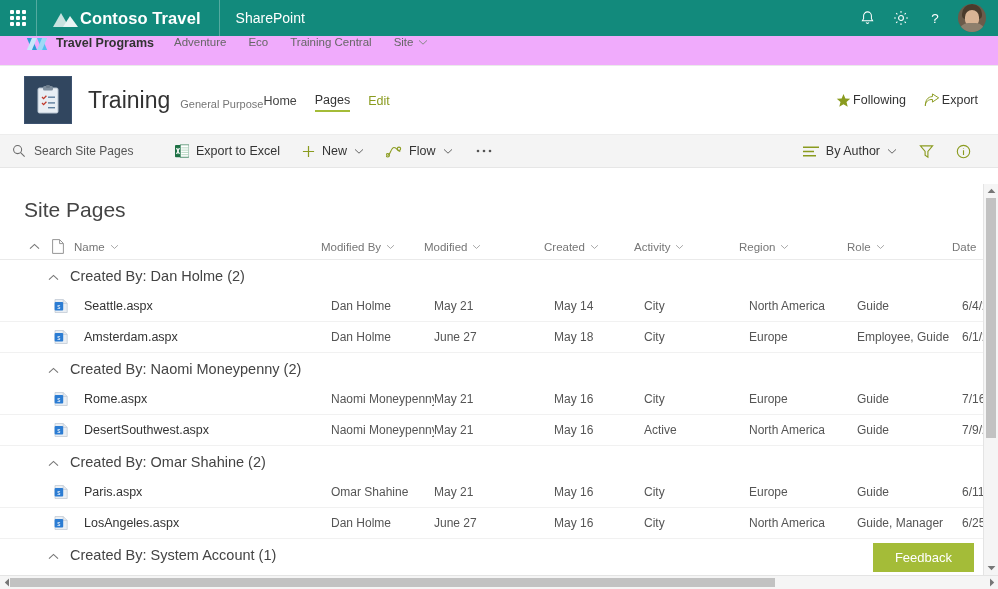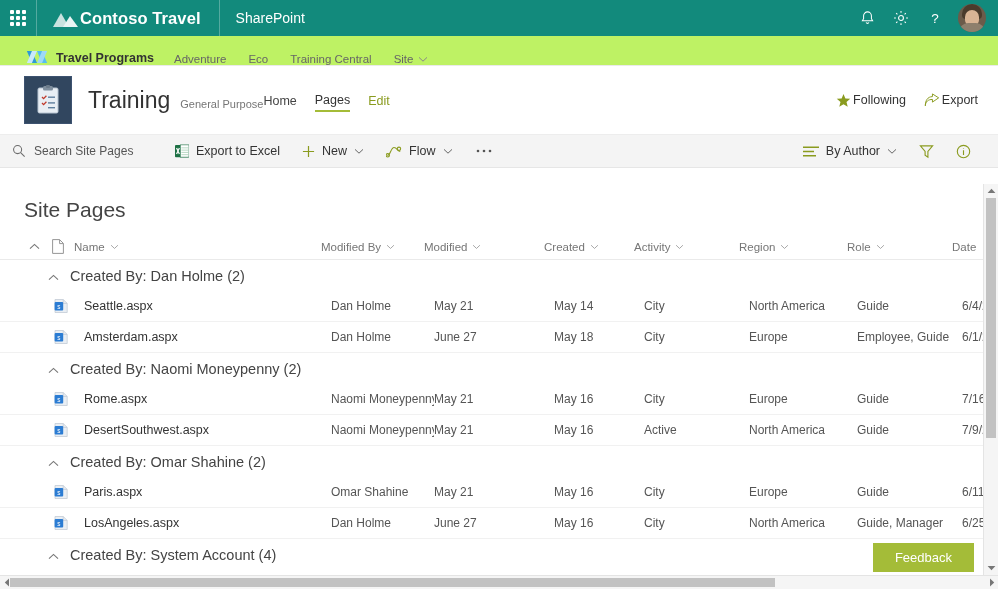--- a/index.html
+++ b/index.html
@@ -41,21 +41,21 @@
     width: 28px; height: 28px; border-radius: 50%; margin: 0 4px 0 6px;
     overflow: hidden; position: relative; cursor: pointer;
     background: #6b5b4a;
   }
   .avatar .hair { position: absolute; left: 4px; top: 0; width: 20px; height: 15px; background: #4a3b2c; border-radius: 10px 10px 4px 4px; }
   .avatar .face { position: absolute; left: 7px; top: 6px; width: 14px; height: 16px; background: #d9b495; border-radius: 7px 7px 6px 6px; }
   .avatar .body { position: absolute; left: 1px; bottom: 0; width: 26px; height: 9px; background: #8e7f6d; border-radius: 10px 10px 0 0; }
 
   
   .hubnav {
-    height: 30px; background: #bef264; display: flex; align-items: flex-end;
+    height: 30px; background: #f0abfc; display: flex; align-items: flex-start;
     padding-left: 26px; border-bottom: 1px solid #eaeaea; gap: 0;
   }
   .hub-logo { width: 22px; height: 16px; margin-right: 8px; flex: none; }
   .hub-title { font-size: 12.5px; color: #333; font-weight: 600; margin-right: 20px; cursor: pointer; }
   .hub-link {
     font-size: 11.5px; color: #666; margin-right: 22px; cursor: pointer;
     display: flex; align-items: center; gap: 5px;
   }
 
   
@@ -533,21 +533,21 @@
           <span class="row-cell c-created">May 16</span>
           <span class="row-cell c-act">City</span>
           <span class="row-cell c-region">North America</span>
           <span class="row-cell c-role">Guide, Manager</span>
           <span class="row-cell c-date">6/25/</span>
         </div>
         <div class="grow">
           <span class="gchev"><svg width="11" height="7" viewBox="0 0 11 7">
               <path d="M1 5.6L5.5 1.4 10 5.6" fill="none" stroke="#777" stroke-width="1.1"></path>
             </svg></span>
-          <span>Created By: System Account (4)</span>
+          <span>Created By: System Account (1)</span>
         </div>
       </div>
   </div>
 </div>
 
 <div class="vscroll">
   <div class="v-arrow v-up">
     <svg width="9" height="6" viewBox="0 0 9 6">
         <path d="M.6 5L4.5.8 8.4 5z" fill="#777"></path>
       </svg>

